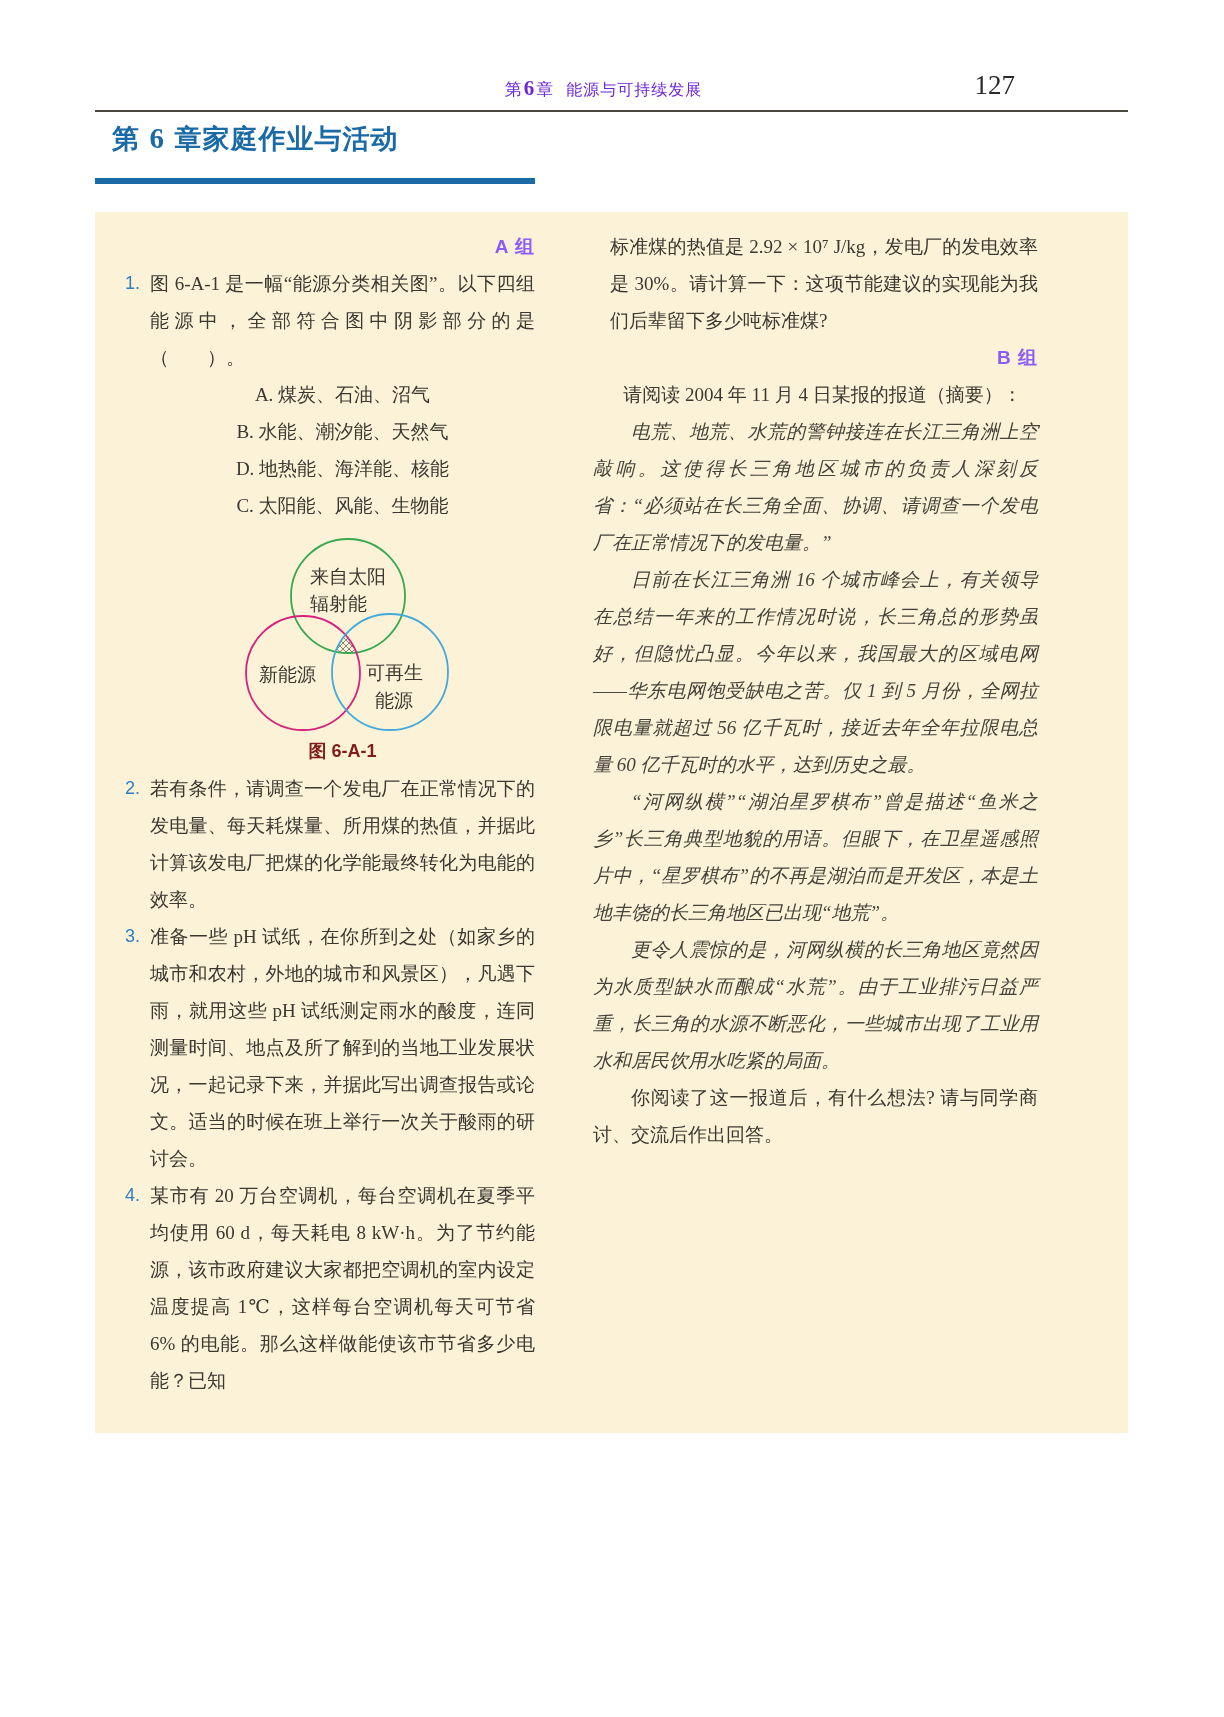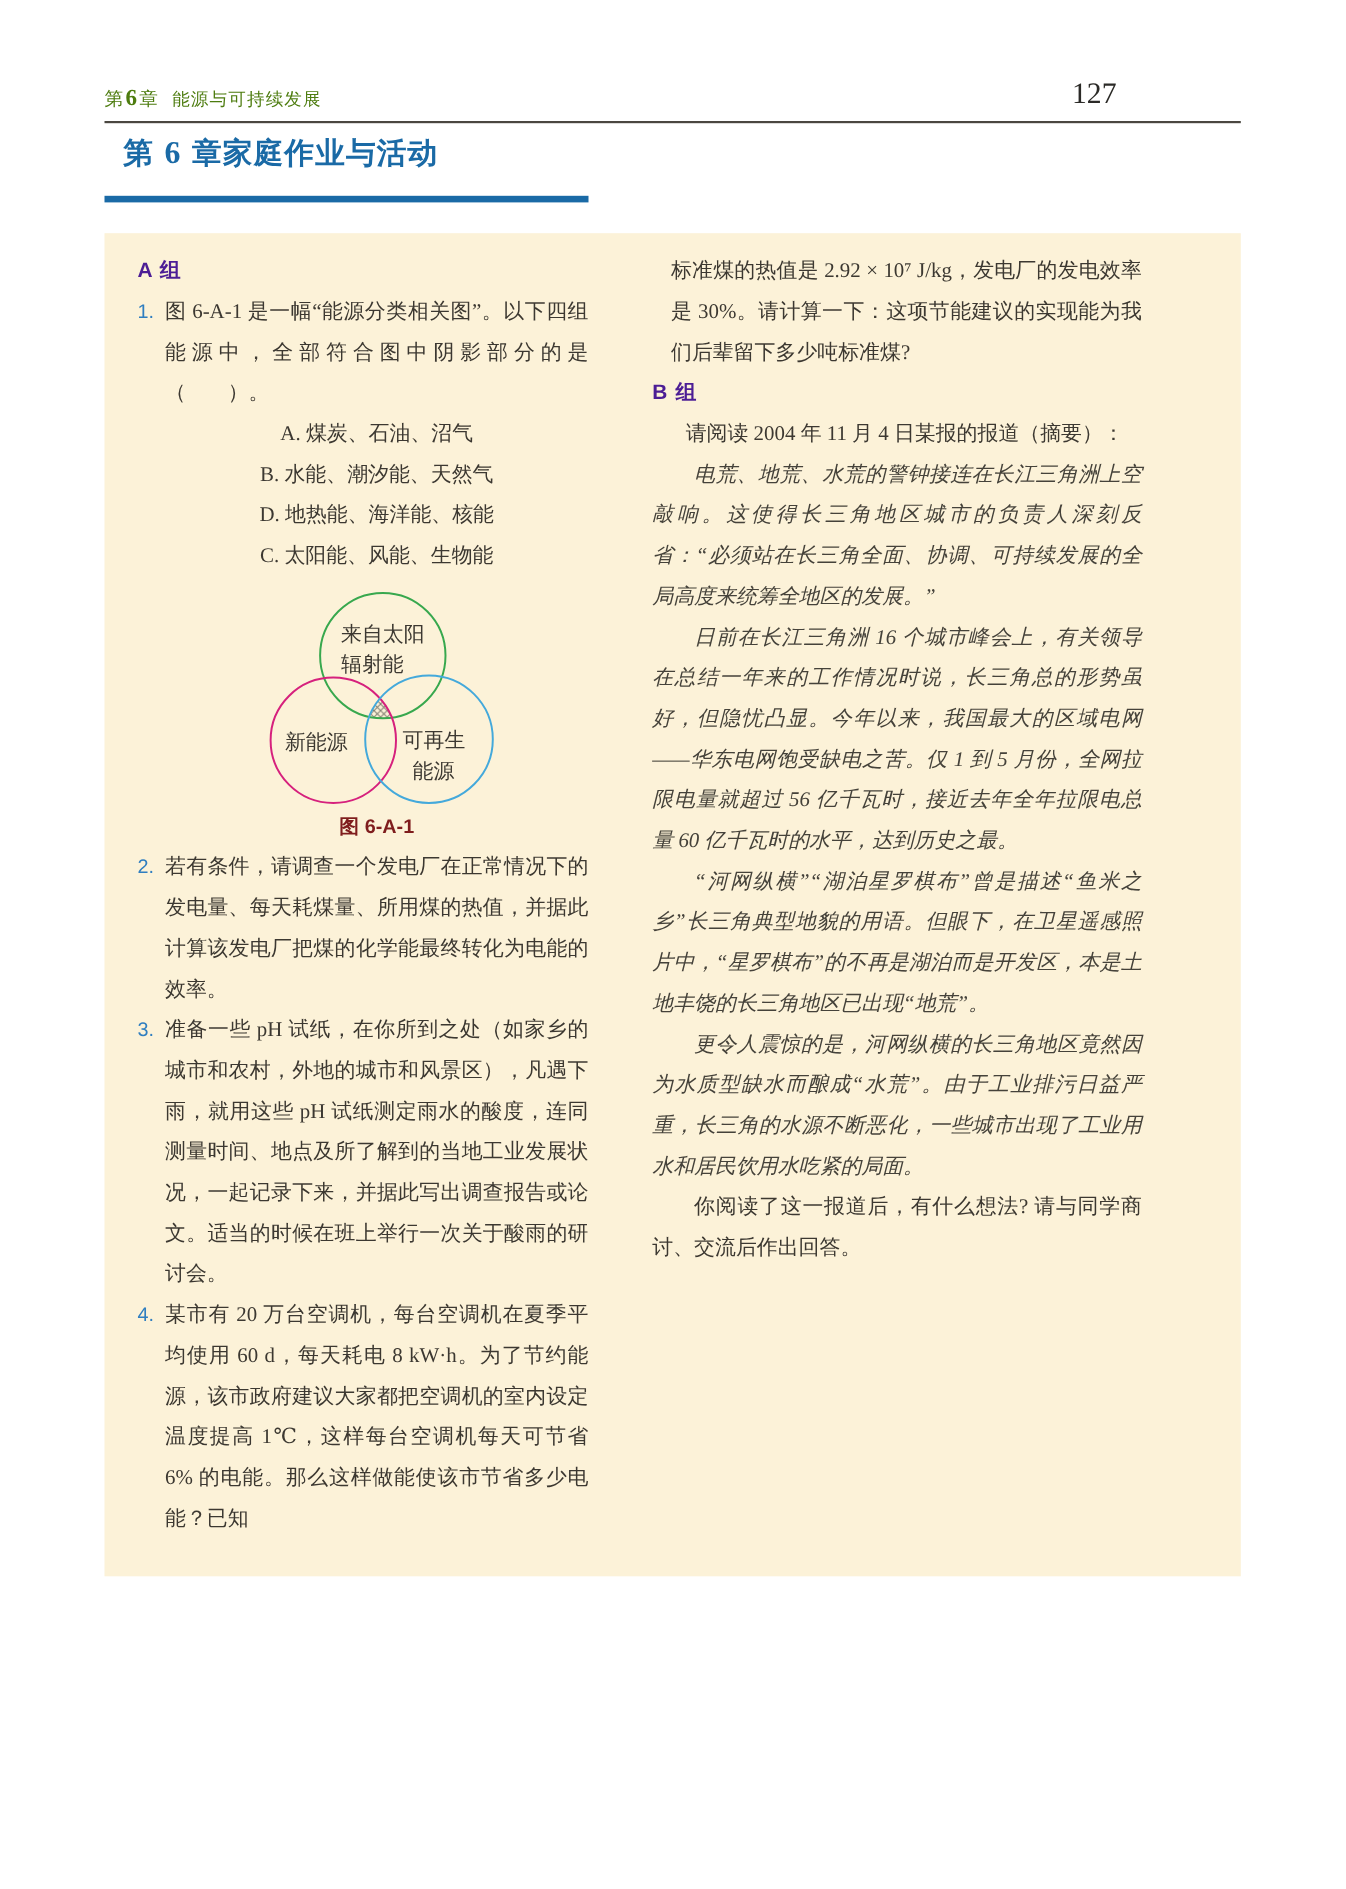--- a/index.html
+++ b/index.html
@@ -5,21 +5,21 @@
   html,body { margin:0; padding:0; }
   body { background:#ffffff; }
   .page {
     position:relative; width:1224px; height:1717px; background:#ffffff;
     overflow:hidden;
     font-family:"Liberation Serif","DejaVu Serif",serif;
     color:#3c3831;
   }
   
   .running-head { position:absolute; top:76px; left:95px; width:1033px; height:32px; }
-  .rh-center { position:absolute; left:0; right:16px; top:0; font-size:17px; color:#4d7c0f; }
+  .rh-center { position:absolute; left:0; right:16px; top:0; text-align:center; font-size:17px; color:#6d28d9; }
   .rh-num { font-weight:bold; font-size:21px; padding:0 2px; }
   .rh-title { margin-left:13px; font-size:16px; letter-spacing:1px; }
   .rh-page { position:absolute; right:113px; top:-6px; font-size:27px; color:#2b2a27; }
   .head-rule { position:absolute; top:110px; left:95px; width:1033px; height:2px; background:#4a4740; }
   
   .section-title {
     position:absolute; top:121px; left:112px; margin:0;
     font-family:"Liberation Sans","DejaVu Sans",sans-serif;
     font-weight:bold; font-size:27px; letter-spacing:1px; color:#1a6aa6;
   }
@@ -29,22 +29,22 @@
   .panel {
     position:absolute; top:212px; left:95px; width:1033px; min-height:1118px;
     background:#fcf2d8; box-sizing:border-box;
     padding:16px 0 34px 30px; display:flex; gap:58px;
   }
   .col { font-size:19px; line-height:37px; text-align:justify; }
   .col-left { width:410px; flex:0 0 410px; }
   .col-right { width:445px; flex:0 0 445px; }
   .group-label {
     font-family:"Liberation Sans","DejaVu Sans",sans-serif;
-    font-weight:bold; font-size:19px; line-height:37px; color:#4c1d95;
-    text-align:left; letter-spacing:1px;
+    font-weight:bold; font-size:19px; line-height:37px; color:#8b5cf6;
+    text-align:right; letter-spacing:1px;
   }
   .qitem { position:relative; padding-left:25px; }
   .qnum {
     position:absolute; left:0; top:0; width:24px;
     font-family:"Liberation Sans","DejaVu Sans",sans-serif;
     font-size:18px; line-height:37px; color:#2f7ec0; text-align:left;
   }
   .opt { text-align:center; }
   
   .fig { margin:8px 0 4px 0; text-align:center; }
@@ -136,21 +136,21 @@
         <div class="qtext">某市有 20 万台空调机，每台空调机在夏季平均使用 60 d，每天耗电 8 kW·h。为了节约能源，该市政府建议大家都把空调机的室内设定温度提高 1℃，这样每台空调机每天可节省 6% 的电能。那么这样做能使该市节省多少电能？已知</div>
       </div>
     </div>
 
     <div class="col col-right">
       <div class="q4cont">标准煤的热值是 2.92 × 10⁷ J/kg，发电厂的发电效率是 30%。请计算一下：这项节能建议的实现能为我们后辈留下多少吨标准煤?</div>
 
       <div class="group-label">B 组</div>
       <div class="intro">请阅读 2004 年 11 月 4 日某报的报道（摘要）：</div>
 
-      <p class="news">电荒、地荒、水荒的警钟接连在长江三角洲上空敲响。这使得长三角地区城市的负责人深刻反省：“必须站在长三角全面、协调、可持续发展的全局高度来统筹全地区的发展。”</p>
+      <p class="news">电荒、地荒、水荒的警钟接连在长江三角洲上空敲响。这使得长三角地区城市的负责人深刻反省：“必须站在长三角全面、协调、请调查一个发电厂在正常情况下的发电量。”</p>
       <p class="news">日前在长江三角洲 16 个城市峰会上，有关领导在总结一年来的工作情况时说，长三角总的形势虽好，但隐忧凸显。今年以来，我国最大的区域电网——华东电网饱受缺电之苦。仅 1 到 5 月份，全网拉限电量就超过 56 亿千瓦时，接近去年全年拉限电总量 60 亿千瓦时的水平，达到历史之最。</p>
       <p class="news">“河网纵横”“湖泊星罗棋布”曾是描述“鱼米之乡”长三角典型地貌的用语。但眼下，在卫星遥感照片中，“星罗棋布”的不再是湖泊而是开发区，本是土地丰饶的长三角地区已出现“地荒”。</p>
       <p class="news">更令人震惊的是，河网纵横的长三角地区竟然因为水质型缺水而酿成“水荒”。由于工业排污日益严重，长三角的水源不断恶化，一些城市出现了工业用水和居民饮用水吃紧的局面。</p>
 
       <p class="closing">你阅读了这一报道后，有什么想法? 请与同学商讨、交流后作出回答。</p>
     </div>
 
   </section>
 </div>
 

